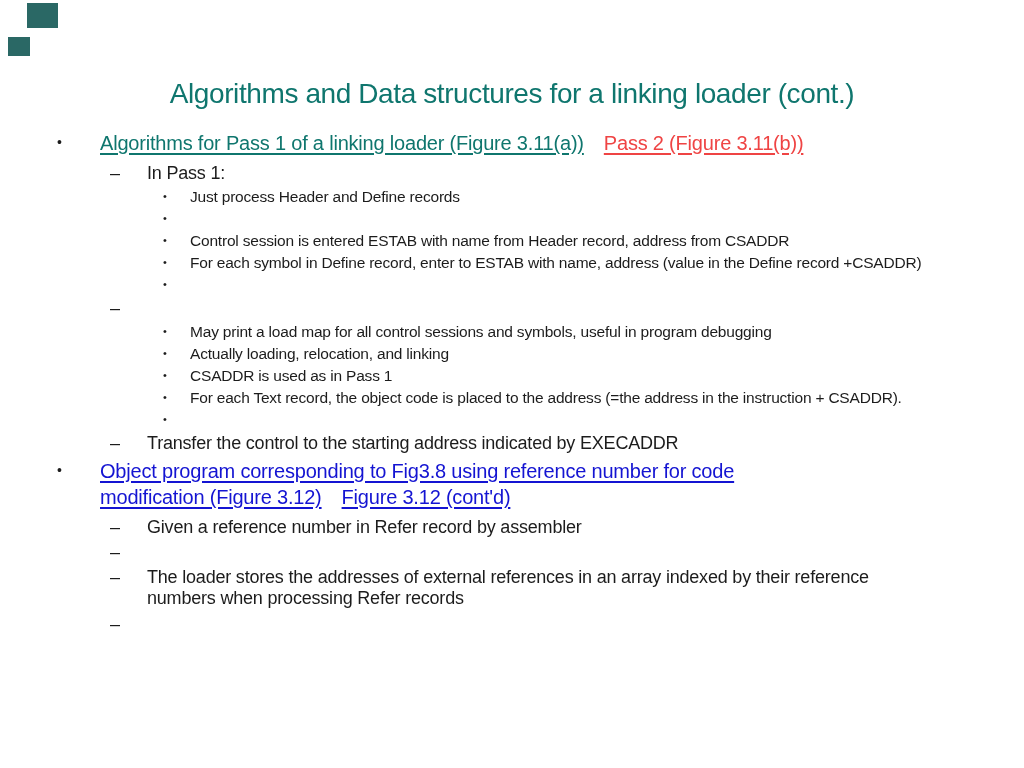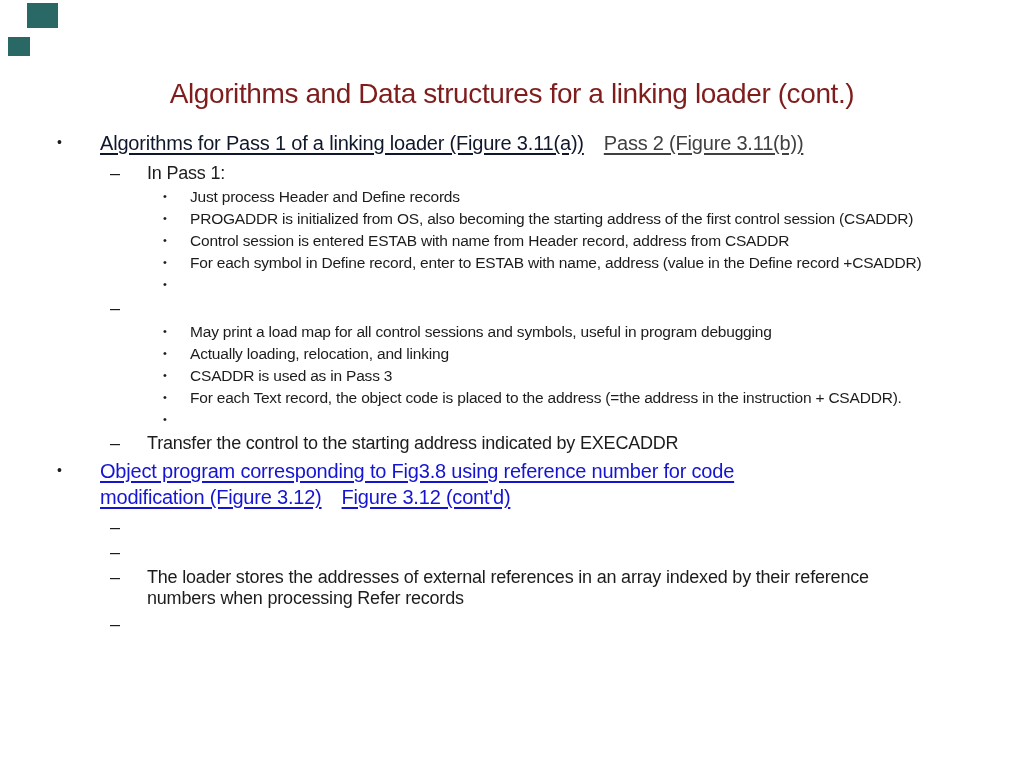--- a/index.html
+++ b/index.html
@@ -14,21 +14,21 @@
   }
   .decor{position:absolute;}
   #decor1{left:27px;top:3px;width:31px;height:25px;}
   #decor2{left:8px;top:37px;width:22px;height:19px;}
 
   .title{
     position:absolute;top:78px;left:0;width:1024px;
     text-align:center;
     font-size:28px;line-height:32px;
     letter-spacing:-0.4px;
-    color:#7f1d1d;
+    color:#0f766e;
     white-space:nowrap;
   }
 
   .outline{
     position:absolute;top:130px;left:0;width:1010px;
   }
   .item{display:flex;align-items:flex-start;}
   .item .marker{flex:0 0 auto;text-align:left;}
   .item .content{flex:1 1 auto;white-space:pre-line;}
 
@@ -54,33 +54,32 @@
 <body>
 
 <div class="decor" id="decor1" style="background: rgb(42, 104, 101);"></div>
 <div class="decor" id="decor2" style="background: rgb(42, 104, 101);"></div>
 
 <div class="title">Algorithms and Data structures for a linking loader (cont.)</div>
 
 <div class="outline" id="outline">
     <div class="item l1 linkrow">
       <span class="marker">•</span>
-      <div class="content"><a class="slidelink" style="color: #0f172a;"><span>Algorithms for Pass 1 of a linking loader (Figure 3.11(a))</span></a><a class="slidelink" style="color: #404040;"><span>Pass 2 (Figure 3.11(b))</span></a></div>
+      <div class="content"><a class="slidelink" style="color: #0f766e;"><span>Algorithms for Pass 1 of a linking loader (Figure 3.11(a))</span></a><a class="slidelink" style="color: #ef4444;"><span>Pass 2 (Figure 3.11(b))</span></a></div>
     </div>
     <div class="item l2">
       <span class="marker">–</span>
       <div class="content">In Pass 1:</div>
     </div>
     <div class="item l3">
       <span class="marker">•</span>
       <div class="content">Just process Header and Define records</div>
     </div>
     <div class="item l3">
       <span class="marker">•</span>
-      <div class="content">PROGADDR is initialized from OS, also becoming the starting address of the first control session (CSADDR)</div>
     </div>
     <div class="item l3">
       <span class="marker">•</span>
       <div class="content">Control session is entered ESTAB with name from Header record, address from CSADDR</div>
     </div>
     <div class="item l3">
       <span class="marker">•</span>
       <div class="content">For each symbol in Define record, enter to ESTAB with name, address (value in the Define record +CSADDR)</div>
     </div>
     <div class="item l3">
@@ -92,39 +91,40 @@
     <div class="item l3">
       <span class="marker">•</span>
       <div class="content">May print a load map for all control sessions and symbols, useful in program debugging</div>
     </div>
     <div class="item l3">
       <span class="marker">•</span>
       <div class="content">Actually loading, relocation, and linking</div>
     </div>
     <div class="item l3">
       <span class="marker">•</span>
-      <div class="content">CSADDR is used as in Pass 3</div>
+      <div class="content">CSADDR is used as in Pass 1</div>
     </div>
     <div class="item l3">
       <span class="marker">•</span>
       <div class="content">For each Text record,  the object code is placed to the address (=the address in the instruction + CSADDR).</div>
     </div>
     <div class="item l3">
       <span class="marker">•</span>
     </div>
     <div class="item l2">
       <span class="marker">–</span>
       <div class="content">Transfer the control to the starting address indicated by EXECADDR</div>
     </div>
     <div class="item l1 linkrow">
       <span class="marker">•</span>
       <div class="content"><a class="slidelink" style="color: rgb(20, 20, 210); text-align: right;"><span>Object program corresponding to Fig3.8 using reference number for code</span><br><span>modification (Figure 3.12)</span></a><a class="slidelink" style="color: rgb(20, 20, 210); text-decoration: underline;"><span>Figure 3.12 (cont'd)</span></a></div>
     </div>
     <div class="item l2">
       <span class="marker">–</span>
+      <div class="content">Given a reference number in Refer record by assembler</div>
     </div>
     <div class="item l2">
       <span class="marker">–</span>
     </div>
     <div class="item l2 wrap2">
       <span class="marker">–</span>
       <div class="content">The loader stores the addresses of external references in an array indexed by their reference
 numbers when processing Refer records</div>
     </div>
     <div class="item l2">

